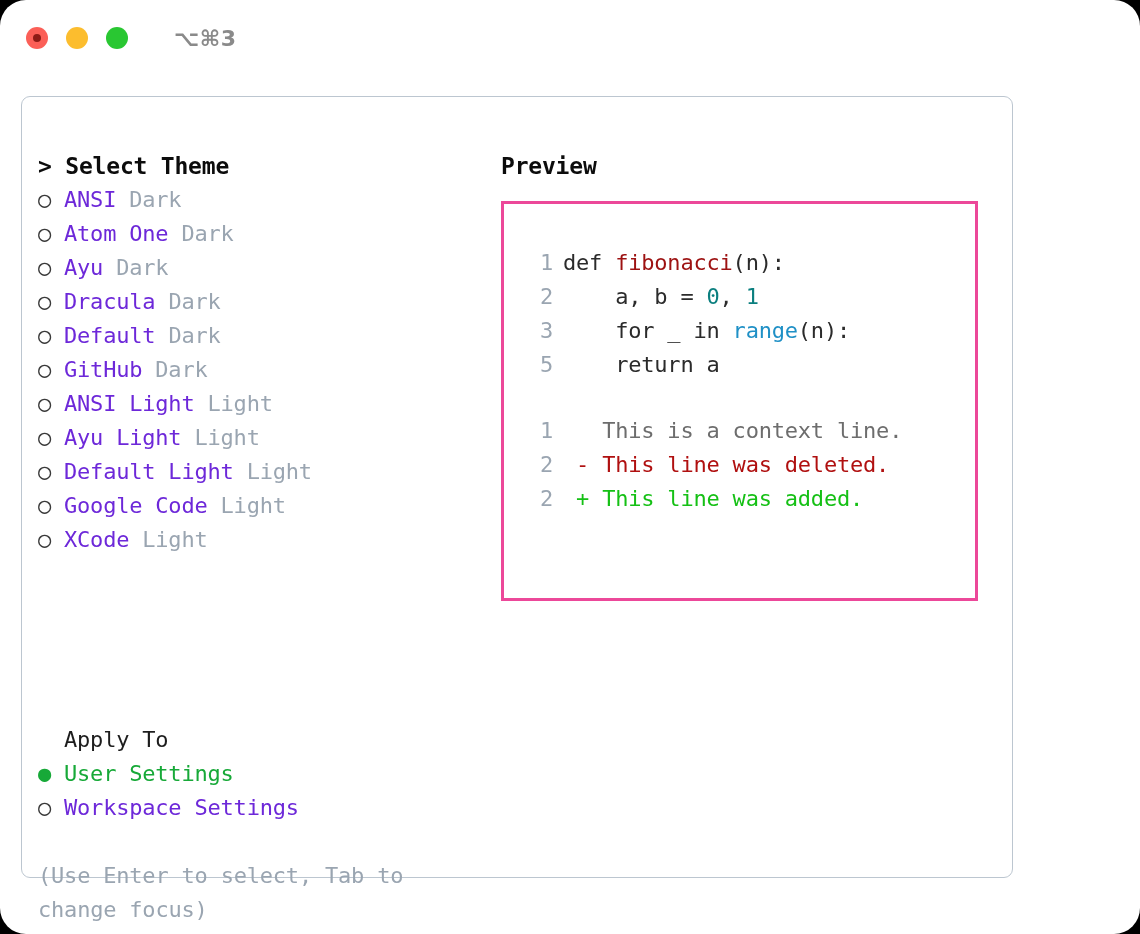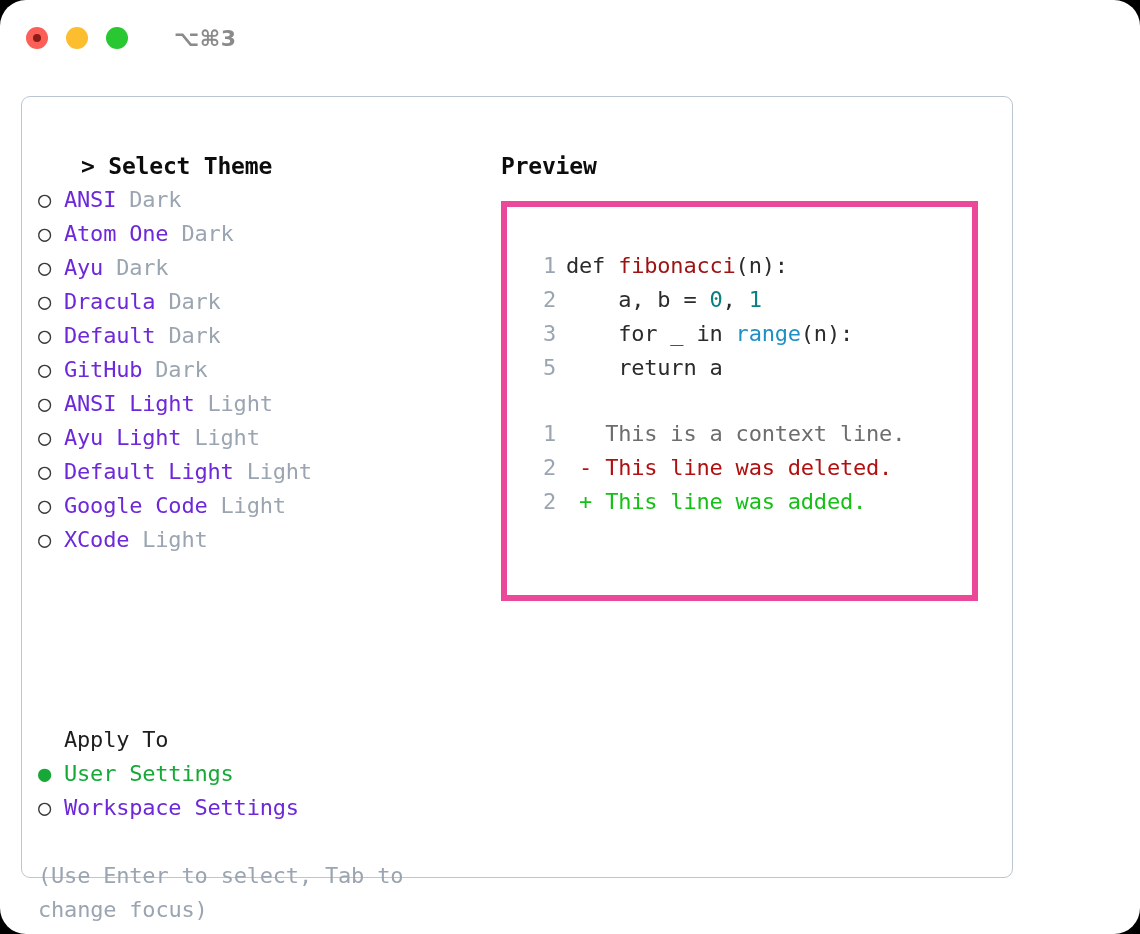--- a/index.html
+++ b/index.html
@@ -90,21 +90,20 @@
     width: 452px;
   }
   #theme-header {
     font-size: 23px;
     font-weight: 700;
     color: #0c0c0c;
     letter-spacing: -0.2px;
     height: 34px;
     line-height: 34px;
     white-space: pre;
-    margin-left: 43px;
   }
   .theme-row {
     height: 34px;
     line-height: 34px;
     font-size: 22px;
     white-space: pre;
     color: #3a3a3a;
     letter-spacing: -0.2px;
   }
   .bullet {
@@ -170,21 +169,21 @@
     height: 34px;
     line-height: 34px;
     letter-spacing: -0.2px;
   }
   #preview-box {
     position: absolute;
     left: 0;
     top: 52px;
     width: 477px;
     height: 400px;
-    border: 6px solid #ec4899;
+    border: 3px solid #ec4899;
     box-sizing: border-box;
     background: #ffffff;
   }
   #code-area {
     position: absolute;
     left: 19px;
     top: 42px;
     right: 8px;
   }
   .code-line {

